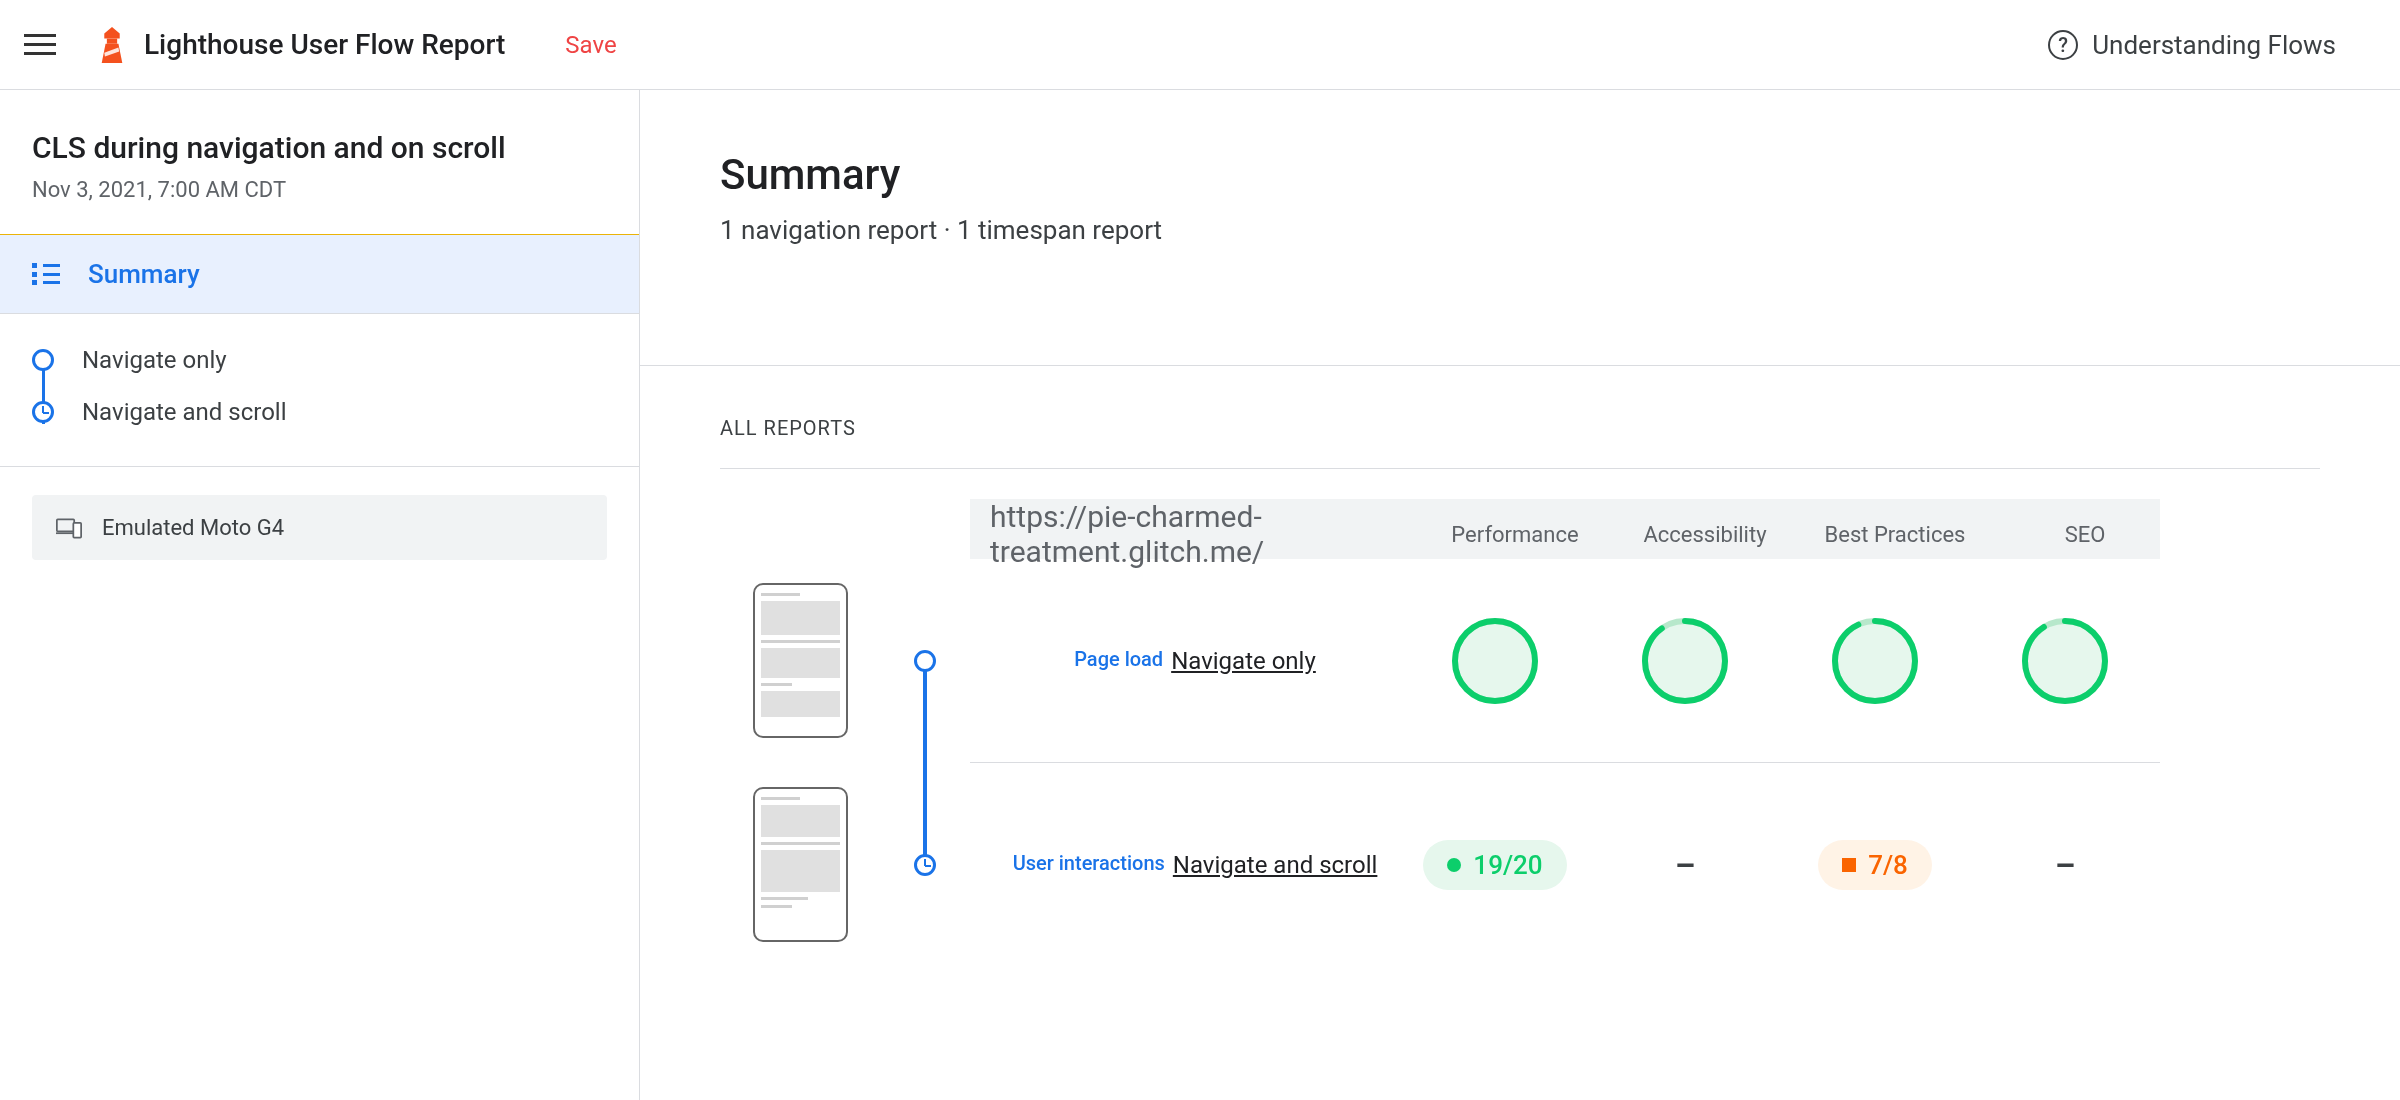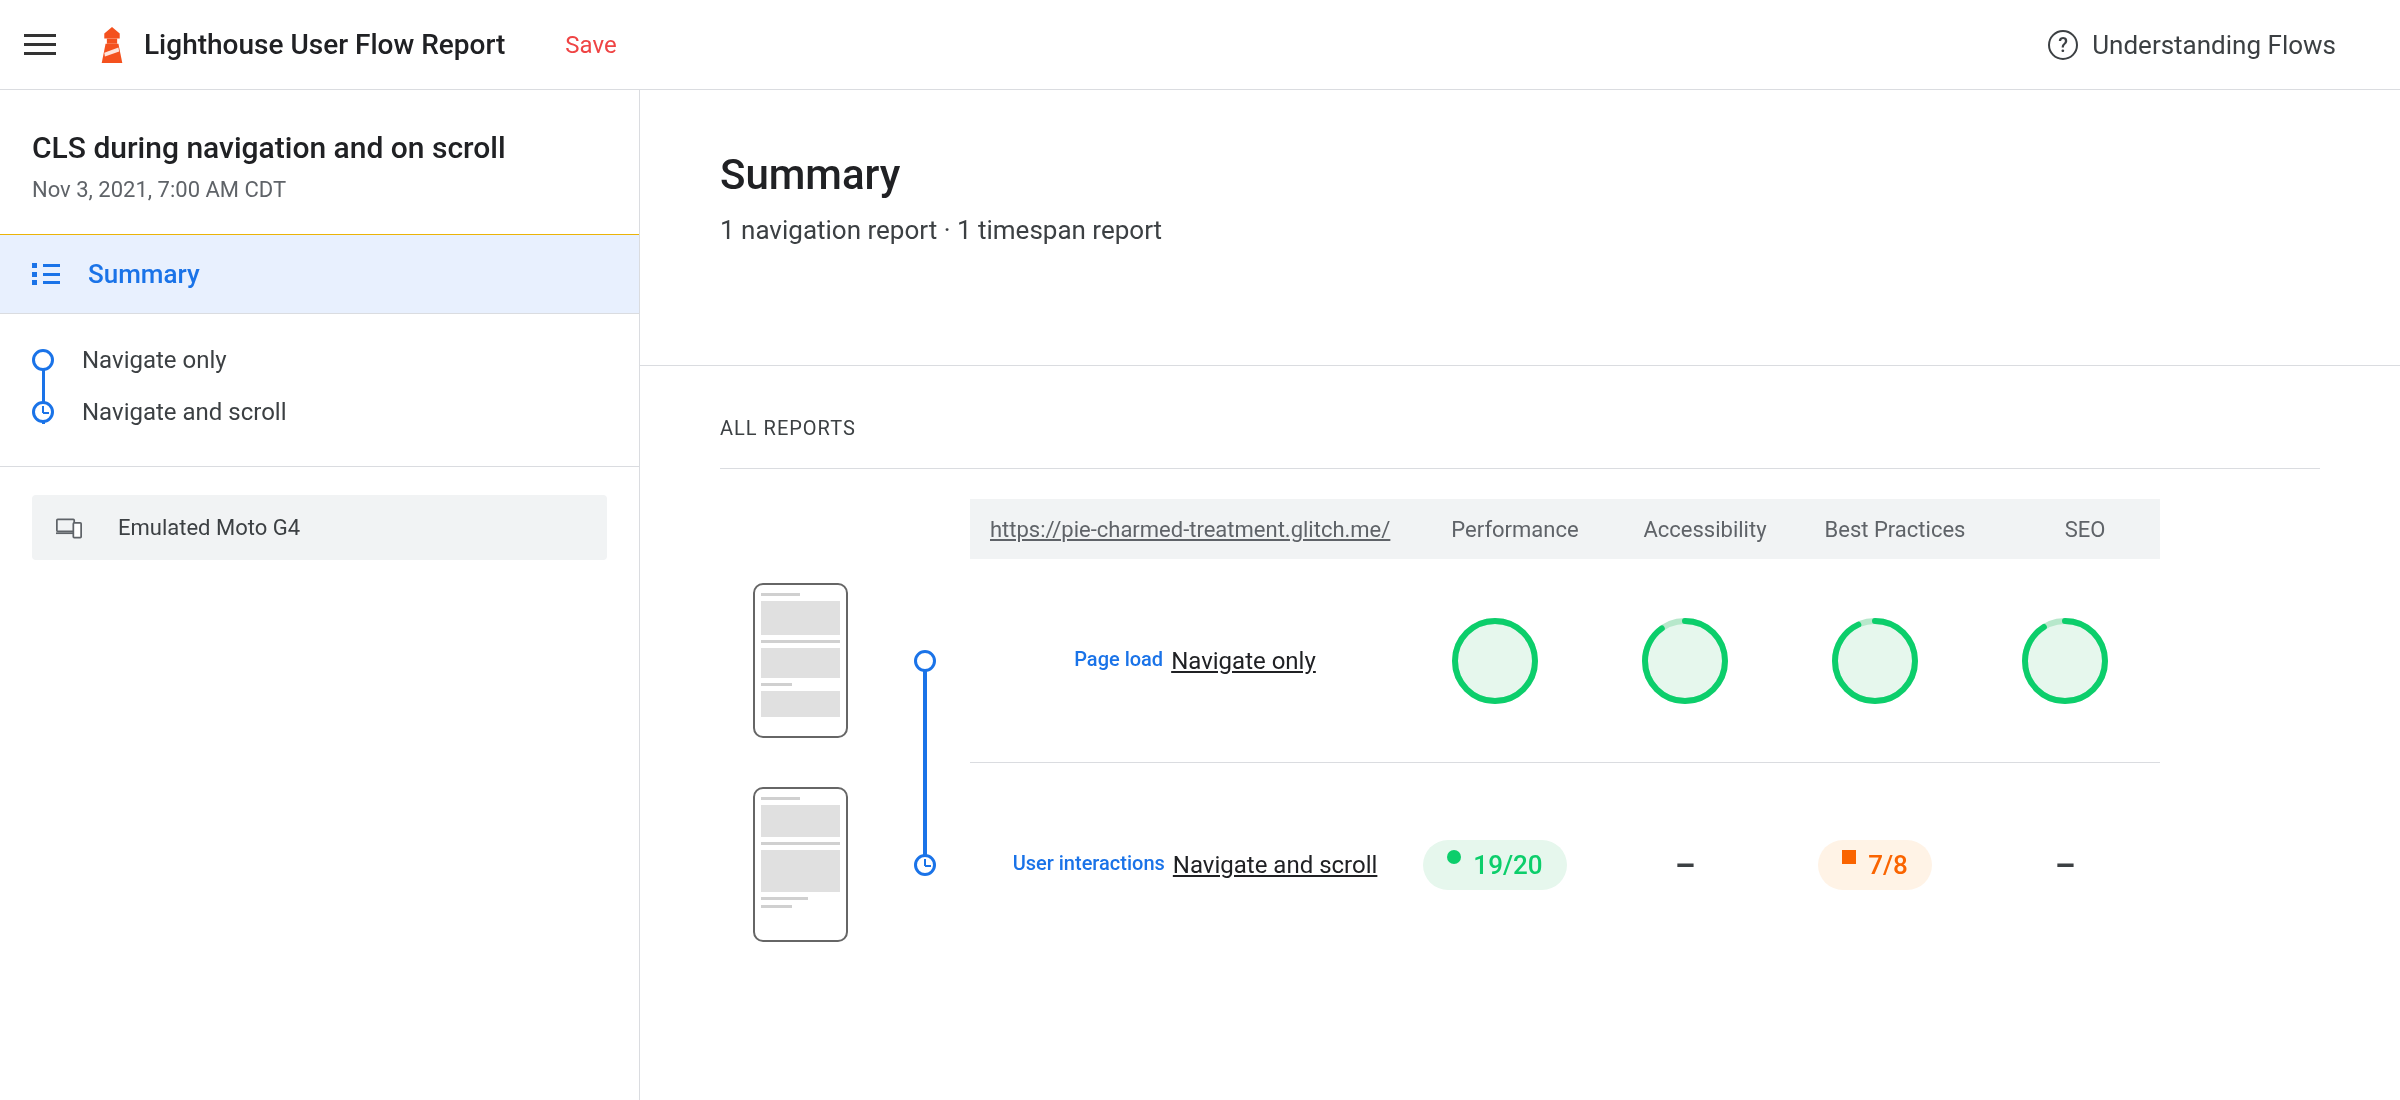--- a/index.html
+++ b/index.html
@@ -39,37 +39,37 @@
     .sb-step-icon { width: 22px; height: 22px; border: 3px solid #1a73e8; border-radius: 50%; background: #fff; position: relative; z-index: 2; flex-shrink: 0; }
     .sb-step-icon.timespan::before,
     .sb-step-icon.timespan::after { content: ''; position: absolute; background: #1a73e8; }
     .sb-step-icon.timespan::before { width: 2px; height: 7px; left: 50%; top: 2px; transform: translateX(-50%); }
     .sb-step-icon.timespan::after { width: 6px; height: 2px; left: 50%; top: 8px; }
     .sb-step-connector { position: absolute; left: 10px; top: -18px; width: 3px; height: 56px; background: #1a73e8; z-index: 1; }
     .sb-step-label { font-size: 24px; color: #3c4043; }
     
     
     .sb-settings { margin: 28px 32px; background: #f1f3f4; border-radius: 4px; padding: 20px 24px; display: flex; flex-direction: column; gap: 18px; }
-    .sb-setting { display: flex; align-items: center; gap: 36px; font-size: 22px; color: #3c4043; }
+    .sb-setting { display: flex; align-items: center; gap: 20px; font-size: 22px; color: #3c4043; }
     .device-icon, .cpu-icon { width: 26px; height: 22px; flex-shrink: 0; }
     
     
     .main-inner { padding: 60px 80px 40px; }
     .main-title { font-size: 42px; font-weight: 500; margin-bottom: 16px; }
     .main-subtitle { font-size: 26px; color: #3c4043; }
     
     .divider-full { border-top: 1px solid #dadce0; margin-top: 80px; }
     .all-reports-section { padding: 50px 80px; }
     .all-reports-label { font-size: 20px; letter-spacing: 1px; color: #3c4043; margin-bottom: 28px; }
     .reports-area { border-top: 1px solid #dadce0; padding-top: 30px; }
     
     
     .report-table { display: grid; grid-template-columns: 160px 90px 430px repeat(4, 190px); align-items: center; }
     .report-header-row { grid-column: 3 / 8; display: grid; grid-template-columns: 430px repeat(4,190px); background: #f1f3f4; height: 60px; align-items: center; padding-left: 20px; }
-    .report-header-url { font-size: 22px; color: #5f6368; text-decoration: underline; cursor: pointer; }
+    .report-header-url { font-size: 30px; color: #5f6368; cursor: pointer; }
     .report-header-col { font-size: 22px; color: #5f6368; text-align: center; }
     
     .report-row { display: contents; }
     .report-row > * { padding-top: 24px; padding-bottom: 24px; }
     .row-divider { grid-column: 3 / 8; border-top: 1px solid #dadce0; padding: 0; }
     
     
     .thumb { width: 95px; height: 155px; border: 2px solid #666; border-radius: 10px; background: #fff; justify-self: center; display: flex; flex-direction: column; padding: 8px 6px; gap: 5px; }
     .thumb-line { height: 3px; background: #d0d0d0; }
     .thumb-block { background: #e0e0e0; }
@@ -94,21 +94,21 @@
     .gauge { width: 90px; height: 90px; border-radius: 50%; display: flex; align-items: center; justify-content: center; font-size: 28px; font-weight: 500; position: relative; }
     .gauge svg { position: absolute; inset: 0; width: 100%; height: 100%; transform: rotate(-90deg); }
     .gauge-bg { fill: none; stroke-width: 6; }
     .gauge-arc { fill: none; stroke-width: 6; stroke-linecap: round; }
     .gauge.pass { color: #0cce6b; }
     .gauge.pass .gauge-fill { fill: #e6f7ed; }
     .gauge.pass .gauge-arc { stroke: #0cce6b; }
     .gauge.pass .gauge-bg { stroke: #b7e8cb; }
     
     
-    .pill { display: inline-flex; align-items: flex-start; gap: 12px; padding: 10px 24px; border-radius: 999px; font-size: 26px; font-weight: 500; }
+    .pill { display: inline-flex; align-items: center; gap: 12px; padding: 10px 24px; border-radius: 999px; font-size: 26px; font-weight: 500; }
     .pill.pass { background: #e6f7ed; color: #0cce6b; }
     .pill.pass .pill-icon { width: 14px; height: 14px; background: #0cce6b; border-radius: 50%; }
     .pill.avg { background: #fff3e6; color: #fa6400; }
     .pill.avg .pill-icon { width: 14px; height: 14px; background: #fa6400; }
     
     .dash { font-size: 32px; font-weight: 700; color: #3c4043; text-align: center; }
   </style>
 </head>
 <body>
 

